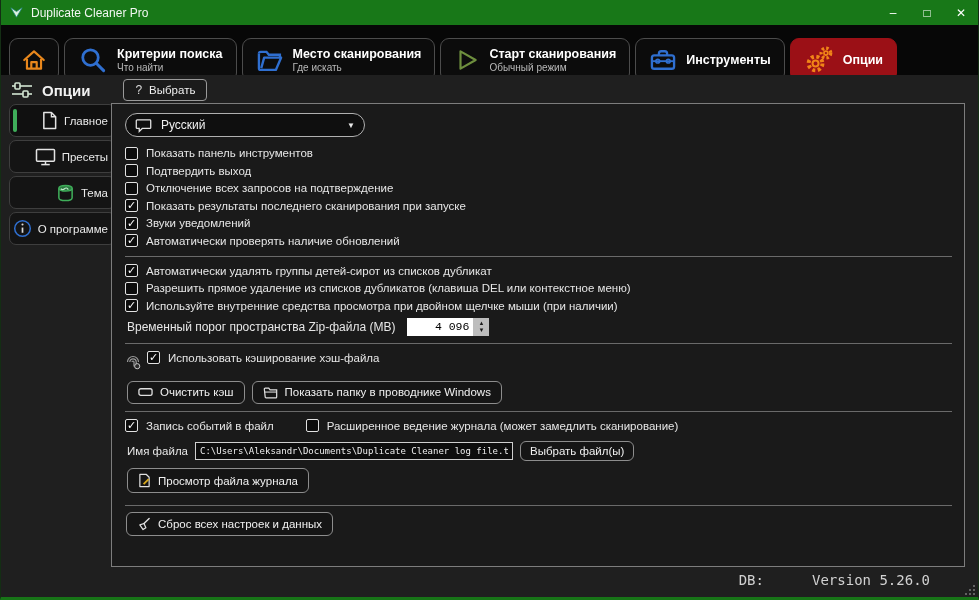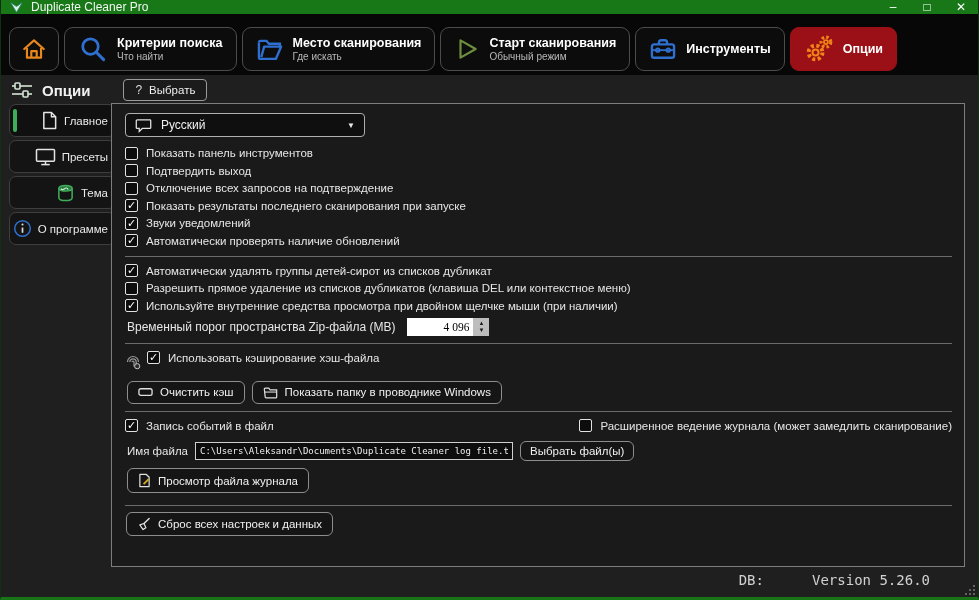--- a/index.html
+++ b/index.html
@@ -3,21 +3,21 @@
 <meta charset="utf-8">
 <style>
   * { margin:0; padding:0; box-sizing:border-box; }
   html,body { width:979px; height:600px; overflow:hidden; background:#000; }
   body { font-family:"Liberation Sans", sans-serif; color:#e8e8e8; }
   .window { position:absolute; inset:0; background:#070707;
             border-left:1px solid #142e14; border-right:1px solid #142e14;
             border-bottom:3px solid #177417; }
 
   
-  .titlebar { height:14px; background:#187818; display:flex; align-items:center; padding-left:8px; }
+  .titlebar { height:25px; background:#187818; display:flex; align-items:center; padding-left:8px; }
   .titlebar .app-title { font-size:12px; color:#f2f7f2; margin-left:7px; }
   .win-controls { margin-left:auto; display:flex; height:100%; }
   .win-btn { width:34px; height:100%; display:flex; align-items:center; justify-content:center;
              color:#fff; font-size:12px; cursor:default; }
 
   
   .tabbar { height:50px; background:#070707; display:flex; gap:5px; padding:13px 0 0 8px; align-items:flex-start; }
   .tab { height:44px; display:flex; align-items:center; gap:9px; padding:0 13px;
          border:1px solid #4c4c4c; border-radius:9px; background:#0c0c0c; }
   .tab.home { width:50px; justify-content:center; padding:0; }
@@ -43,48 +43,48 @@
   .side-item .accent { display:none; }
   .side-item.active .accent { display:block; position:absolute; left:3px; top:4px; bottom:4px;
                               width:4px; border-radius:2px; background:#3fae5a; }
   .side-label { font-size:11.5px; color:#e9e9e9; }
 
   
   .panel { position:absolute; left:110px; top:28px; right:13px; bottom:30px;
            border:1px solid #7d7d7d; background:#1a1a1a; padding:9px 12px 0 13px; overflow:hidden; }
   .divider { border:0; border-top:1px solid #6a6a6a; margin:7px 0 6px 0; }
 
-  .lang-select { width:240px; height:24px; border:1px solid #b0b0b0; border-radius:4px;
+  .lang-select { width:240px; height:24px; border:1px solid #b0b0b0; border-radius:12px;
                  background:#0f0f0f; display:flex; align-items:center; gap:9px; padding:0 9px; }
   .lang-label { font-size:12px; color:#f0f0f0; }
   .lang-caret { margin-left:auto; font-size:8px; color:#e8e8e8; }
 
   .chk-list { margin-top:8px; }
   .chk { display:flex; align-items:center; gap:8px; height:16px; margin-bottom:1.5px; }
   .box { width:13px; height:13px; border:1px solid #e2e2e2; border-radius:2px; background:#0d0d0d;
          display:inline-flex; align-items:center; justify-content:center; flex:none;
          font-size:11px; color:#fff; line-height:1; }
   .box.checked::after { content:"✓"; }
   .chk-label { font-size:11.5px; color:#e6e6e6; white-space:nowrap; }
 
   .zip-row { display:flex; align-items:center; margin:4px 0 3px 2px; }
   .zip-label { font-size:12px; color:#e6e6e6; }
   .spin { display:flex; margin-left:12px; height:18px; }
   .spin input { width:66px; height:18px; border:none; background:#ffffff; color:#000;
-                font-size:11.5px; text-align:right; padding-right:4px; font-family:Liberation Serif, serif; }
+                font-size:11.5px; text-align:right; padding-right:4px; font-family:Liberation Mono, monospace; }
   .spin-btns { width:16px; height:18px; background:#bdbdbd; display:flex; flex-direction:column;
                align-items:center; justify-content:center; color:#1a1a1a; }
   .spin-btns span { font-size:6px; line-height:7px; }
 
   .cache-row { display:flex; align-items:center; gap:6px; margin-top:2px; }
   .btn-row { display:flex; gap:7px; margin:7px 0 2px 2px; }
   .btn { display:inline-flex; align-items:center; gap:7px; border:1px solid #8d8d8d; border-radius:6px;
          background:#151515; color:#f0f0f0; font-size:11.5px; padding:4px 10px; white-space:nowrap; }
 
-  .log-row { display:flex; gap:32px; margin-top:2px;justify-content:space-between; }
+  .log-row { display:flex; gap:32px; margin-top:2px; }
   .file-row { display:flex; align-items:center; gap:7px; margin:6px 0 0 2px; }
   .file-label { font-size:11.5px; color:#e6e6e6; }
   .path-input { width:318px; height:18px; background:#0d0d0d; border:1px solid #cfcfcf; color:#efefef;
                 font-family:"DejaVu Sans Mono", monospace; font-size:9px; padding:0 4px; }
   .view-row { margin:7px 0 0 2px; }
   .reset-row { margin:4px 0 0 1px; }
 
   
   .statusbar { position:absolute; right:48px; bottom:9px; display:flex; gap:48px;
                font-family:"DejaVu Sans Mono", monospace; font-size:14px; color:#d2d2d2; }

